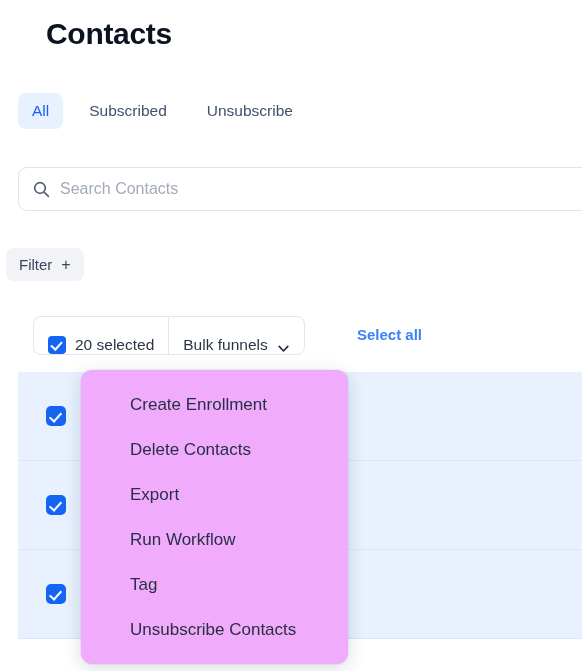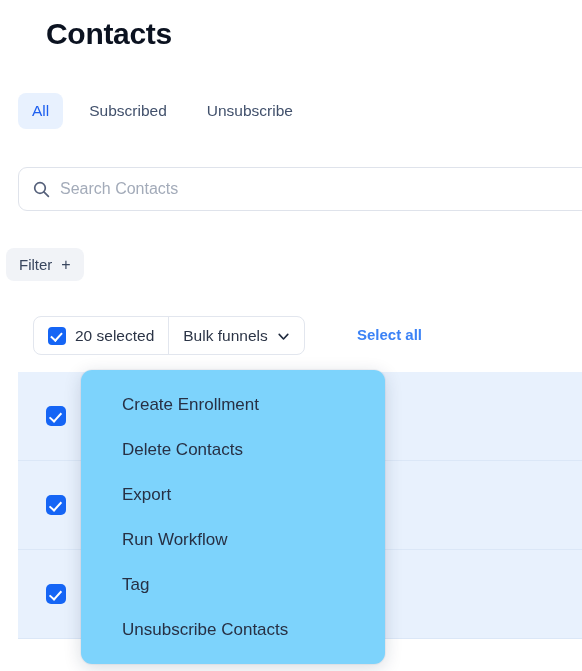--- a/index.html
+++ b/index.html
@@ -115,21 +115,21 @@
     display: flex;
     align-items: stretch;
     border: 1px solid #e2e6ee;
     border-radius: 8px;
     background: #ffffff;
     overflow: hidden;
     z-index: 4;
   }
   .bulk-seg {
     display: flex;
-    align-items: center;
+    align-items: flex-end;
     gap: 9px;
     padding: 0 14px;
     font-size: 15.5px;
     color: #2b3446;
     cursor: pointer;
     white-space: nowrap;
   }
   .bulk-seg + .bulk-seg { border-left: 1px solid #e2e6ee; }
   .chk {
     width: 18px; height: 18px;
@@ -196,25 +196,25 @@
     font-size: 17px;
     color: #141c2b;
     white-space: nowrap;
   }
 
   
   .menu {
     position: absolute;
     left: 81px;
     top: 370px;
-    width: 304px;
-    background: #7dd3fc;
+    width: 267px;
+    background: #f0abfc;
     border-radius: 11px;
     box-shadow: 0 4px 18px rgba(18, 35, 70, 0.16), 0 0 0 1px rgba(18,35,70,0.04);
-    padding: 12px 0 12px 4px;
+    padding: 12px 0 12px 12px;
     z-index: 10;
     overflow: hidden;
   }
   .menu-item {
     padding: 11px 0 11px 37px;
     font-size: 17px;
     line-height: 23px;
     color: #273044;
     cursor: pointer;
     white-space: nowrap;

